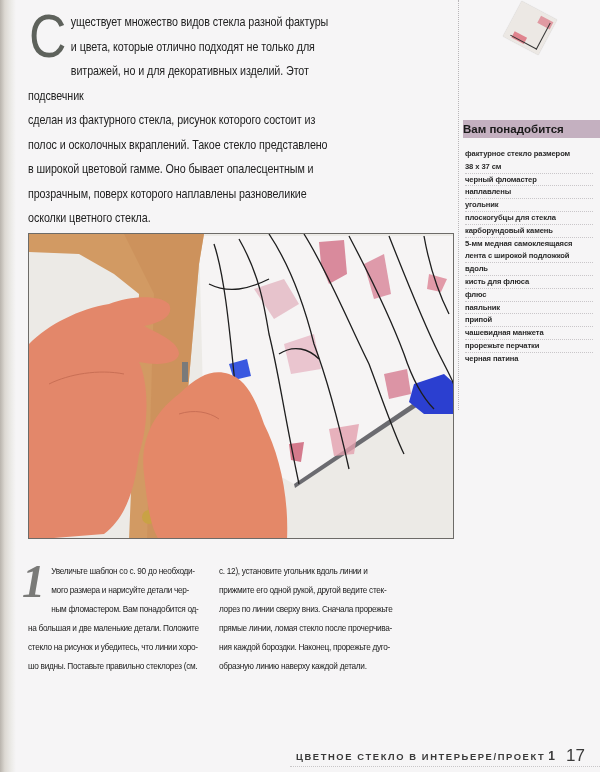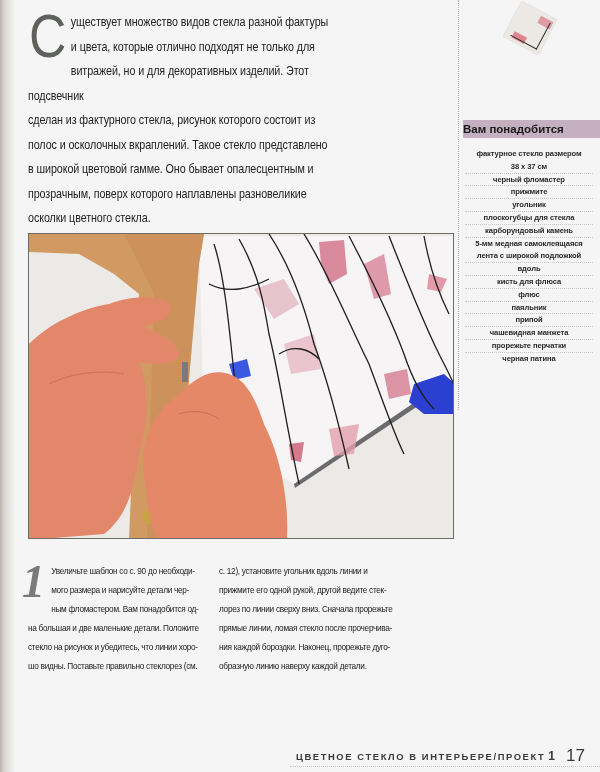--- a/index.html
+++ b/index.html
@@ -46,21 +46,20 @@
     .needs-heading {
       position: absolute; left: 463px; top: 120px; width: 137px; height: 18px;
       background: #c4b0c0;
       font-family: "Liberation Sans", sans-serif;
       font-weight: bold; font-size: 11.5px; line-height: 18px;
       color: #1a1a1a;
     }
     .needs-list {
       position: absolute; left: 465px; top: 148px; width: 128px;
       list-style: none;
-      text-align: center;
     }
     .needs-list li {
       font-family: "Liberation Sans", sans-serif;
       font-size: 7.6px; font-weight: bold; color: #2a2a2a;
       height: 12.8px; line-height: 12px;
       border-bottom: 1px dotted #c9c6c9;
       white-space: nowrap;
       letter-spacing: -0.1px;
     }
     .needs-list li.nb { border-bottom: none; }
@@ -128,21 +127,21 @@
     <div class="p2"></div>
     <div class="ln"></div>
 </div>
 
 <div class="needs-heading">Вам понадобится</div>
 
 <ul class="needs-list">
   <li class="nb">фактурное стекло размером</li>
   <li>38 x 37 см</li>
   <li>черный фломастер</li>
-  <li>прижмите</li>
+  <li>наплавлены</li>
   <li>угольник</li>
   <li>плоскогубцы для стекла</li>
   <li>карборундовый камень</li>
   <li class="nb">5-мм медная самоклеящаяся</li>
   <li>лента с широкой подложкой</li>
   <li>вдоль</li>
   <li>кисть для флюса</li>
   <li>флюс</li>
   <li>паяльник</li>
   <li>припой</li>

